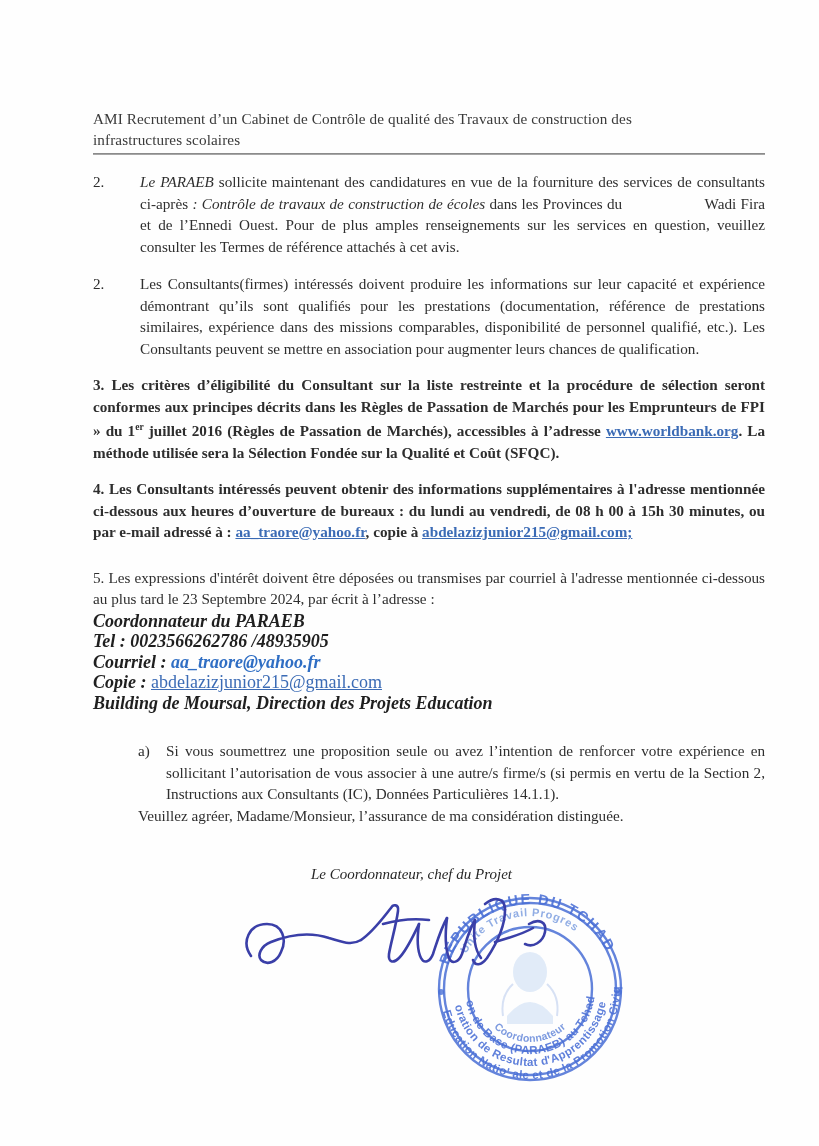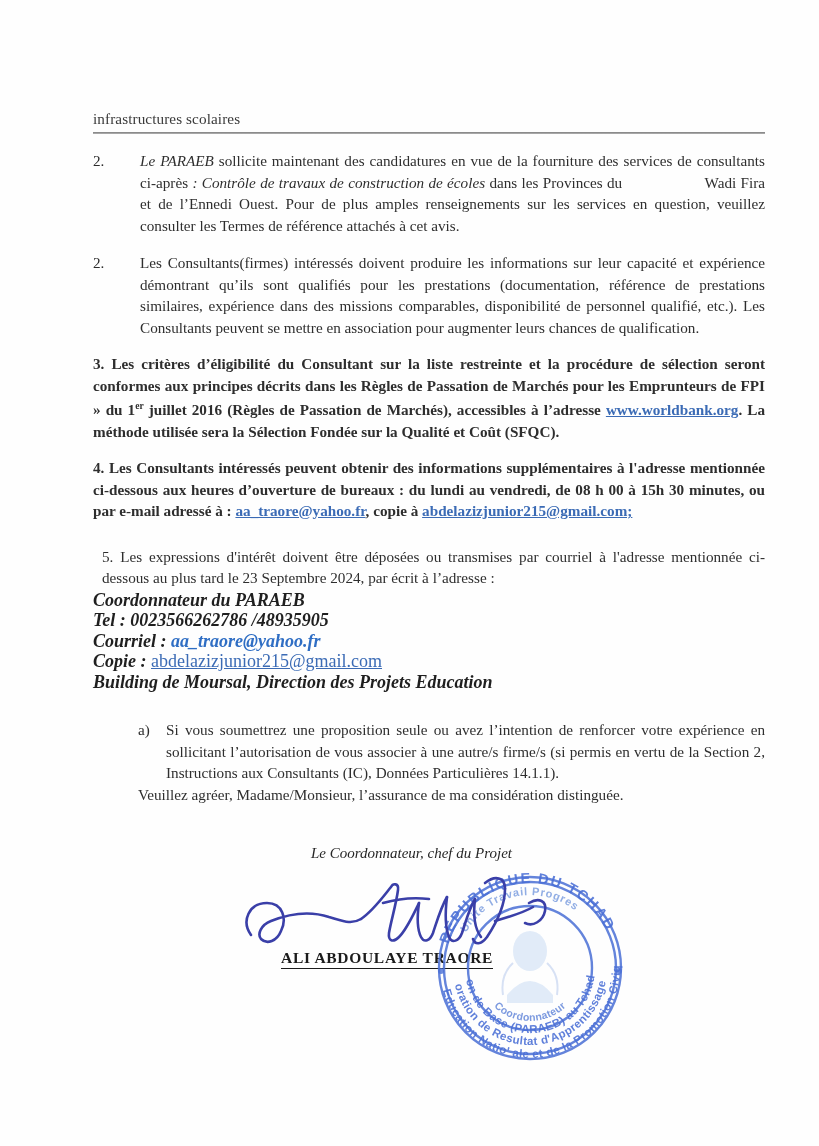--- a/index.html
+++ b/index.html
@@ -151,39 +151,40 @@
   .sig-layer-stamp { z-index: 2; }
 </style>
 </head>
 <body>
 
 <div class="page">
 
   <div class="doc-body">
 
     <div class="doc-header">
+      <div>AMI Recrutement d’un Cabinet de Contrôle de qualité des Travaux de construction des</div>
       <div>infrastructures scolaires</div>
     </div>
     <div class="header-rule"></div>
 
     <div class="num-para">
       <div class="num-marker">2.</div>
       <p class="num-text"><span class="ital">Le PARAEB</span><span> sollicite maintenant des candidatures en vue de la fourniture des services de consultants ci-après </span><span class="ital">: Contrôle de travaux de construction de écoles</span><span> dans les Provinces du</span> <span class="wadi-indent"></span><span>Wadi Fira et de l’Ennedi Ouest. Pour de plus amples renseignements sur les services en question, veuillez consulter les Termes de référence attachés à cet avis.</span></p>
     </div>
 
     <div class="num-para">
       <div class="num-marker">2.</div>
       <p class="num-text"> Les Consultants(firmes) intéressés doivent produire les informations sur leur capacité et expérience démontrant qu’ils sont qualifiés pour les prestations (documentation, référence de prestations similaires, expérience dans des missions comparables, disponibilité de personnel qualifié, etc.). Les Consultants peuvent se mettre en association pour augmenter leurs chances de qualification.</p>
     </div>
 
     <p class="plain-para"><span>3. Les critères d’éligibilité du Consultant sur la liste restreinte et la procédure de sélection seront conformes aux principes décrits dans les Règles de Passation de Marchés pour les Emprunteurs de FPI » du 1</span><sup>er</sup><span> juillet 2016 (Règles de Passation de Marchés), accessibles à l’adresse </span><a class="link" href="#">www.worldbank.org</a><span>. La méthode utilisée sera la Sélection Fondée sur la Qualité et Coût (SFQC).</span></p>
 
     <p class="plain-para"><span>4. Les Consultants intéressés peuvent obtenir des informations supplémentaires à l'adresse mentionnée ci-dessous aux heures d’ouverture de bureaux : du lundi au vendredi, de 08 h 00 à 15h 30 minutes, ou par e-mail adressé à : </span><a class="link" href="#">aa_traore@yahoo.fr</a><span>, copie à </span><a class="link" href="#">abdelazizjunior215@gmail.com;</a></p>
 
-    <p style="margin-top:24px;margin-left:9px;">5. Les expressions d'intérêt doivent être déposées ou transmises par courriel à l'adresse mentionnée ci-dessous au plus tard le 23 Septembre 2024, par écrit à l’adresse :</p>
+    <p style="margin-top:24px;">5. Les expressions d'intérêt doivent être déposées ou transmises par courriel à l'adresse mentionnée ci-dessous au plus tard le 23 Septembre 2024, par écrit à l’adresse :</p>
 
     <div class="contact-block">
       <div>Coordonnateur du PARAEB</div>
       <div>Tel : 0023566262786 /48935905</div>
       <div><span>Courriel : </span><a class="link-ital" href="#">aa_traore@yahoo.fr</a></div>
       <div><span>Copie : </span><a class="link" style="font-style:normal;font-weight:normal;" href="#">abdelazizjunior215@gmail.com</a></div>
       <div>Building de Moursal, Direction des Projets Education</div>
     </div>
 
     <div class="letter-para">
@@ -251,17 +252,16 @@
           <path d="M 150 40 C 164 36 180 34 196 36"></path>
           <path d="M 186 40 C 184 54 184 66 188 74 C 191 80 197 78 200 70 C 204 58 208 44 214 34"></path>
           <path d="M 214 34 C 212 50 212 64 216 74 C 219 81 226 78 229 70 C 233 58 236 46 242 36"></path>
           <path d="M 242 36 C 240 52 242 66 248 74"></path>
           <path d="M 252 20 C 262 12 272 14 272 26 C 272 44 262 62 254 74 C 248 82 242 82 240 76"></path>
           <path d="M 262 58 C 276 54 290 50 300 44"></path>
           <path d="M 296 40 C 306 34 314 38 312 48 C 310 58 300 64 292 60"></path>
         </g>
       </svg>
 
-      <div class="sig-name">ALI ABDOULAYE TRAORE</div>
     </div>
 
   </div>
 </div>
 
 </body></html>

